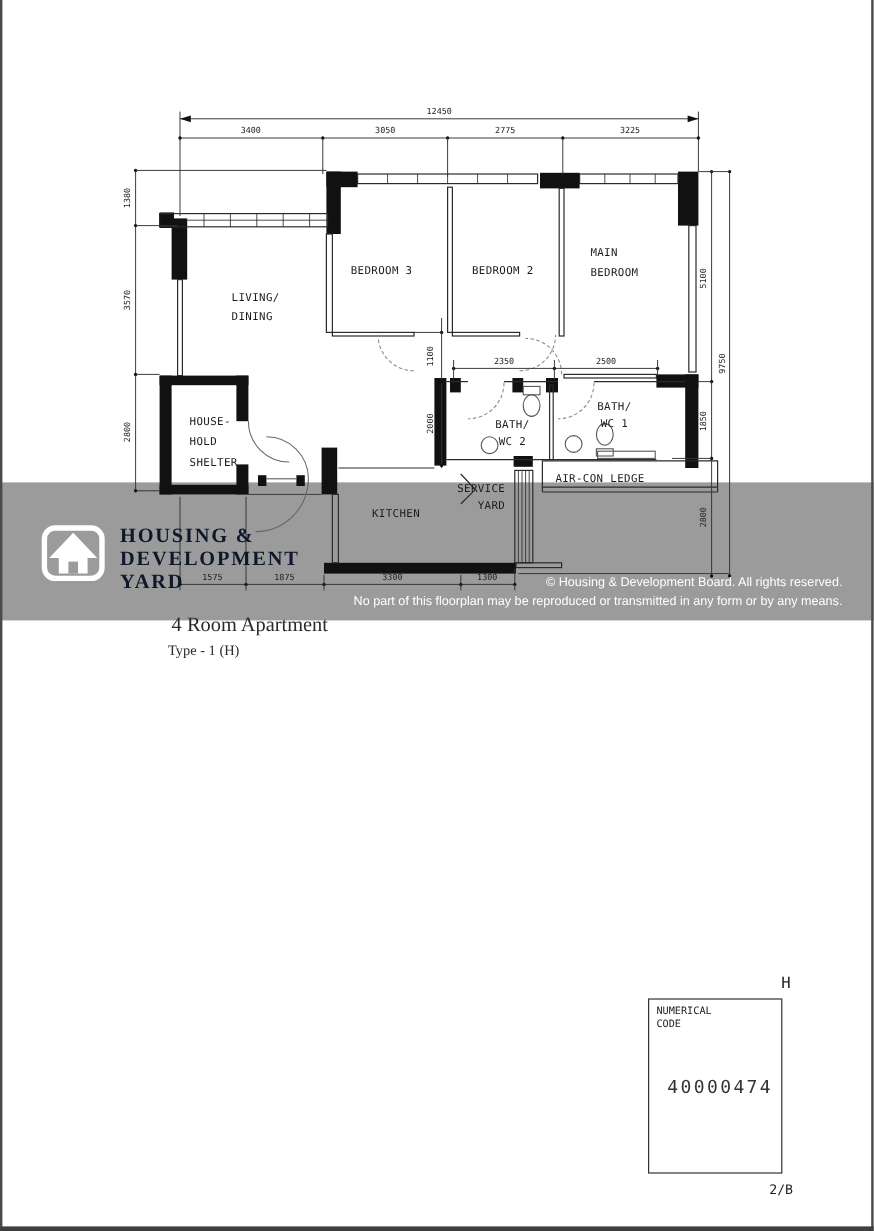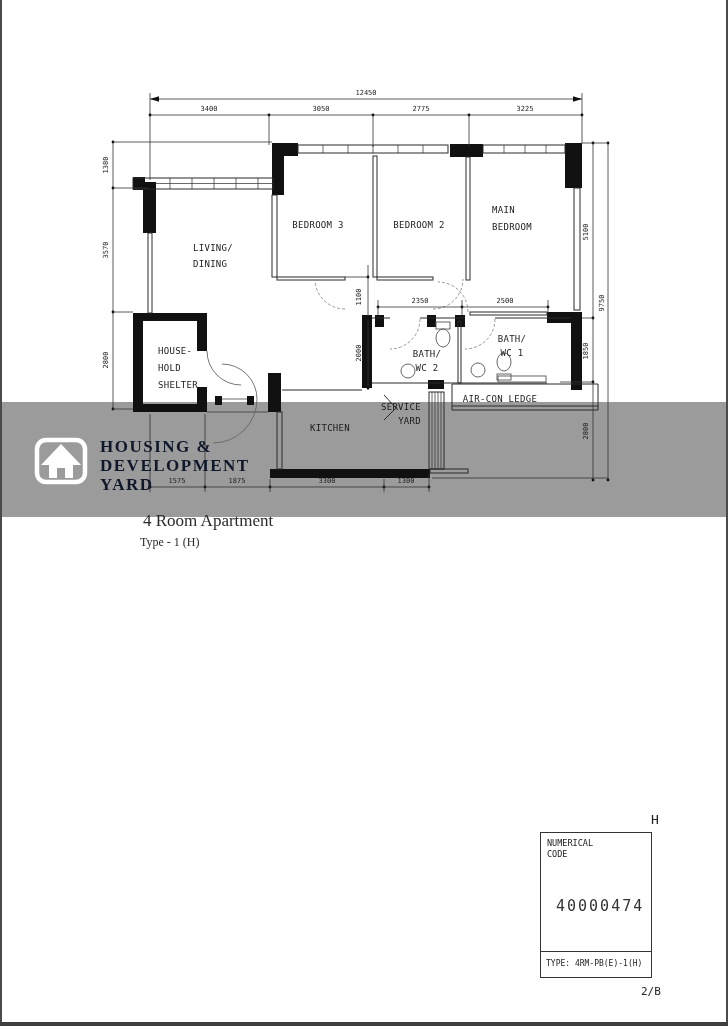--- a/index.html
+++ b/index.html
@@ -311,33 +311,32 @@
   </g>
 </svg>
 
 <div class="hdb-word">
   <div>HOUSING &amp;</div>
   <div>DEVELOPMENT</div>
   <div>YARD</div>
 </div>
 
 <div class="copyright">
+  <div>© Housing &amp; Development Board. All rights reserved.</div>
+  <div>No part of this floorplan may be reproduced or transmitted in any form or by any means.</div>
 </div>
 
 <div class="plan-title">4 Room Apartment</div>
 <div class="plan-subtitle">Type - 1 (H)</div>
 
 <div class="orient">H</div>
 
 <div class="tblock">
   <div class="nc">NUMERICAL
 CODE</div>
   <div class="code">40000474</div>
-  <div class="typerow">
-    <span>TYPE: 4RM-PB(E)-1(H)</span>
-  </div>
 </div>
 
 <div class="pageref">2/B</div>
 
 <div class="edge edge-left"></div>
 <div class="edge edge-right"></div>
 <div class="edge edge-bottom"></div>
 
 </body></html>

